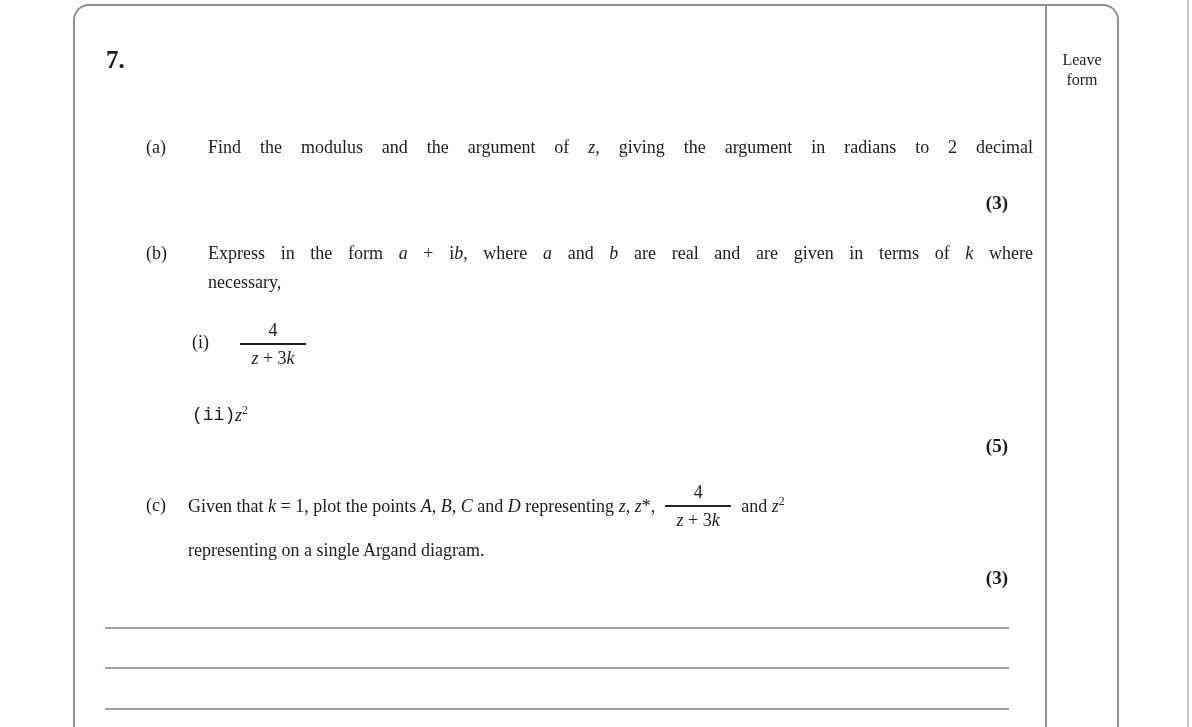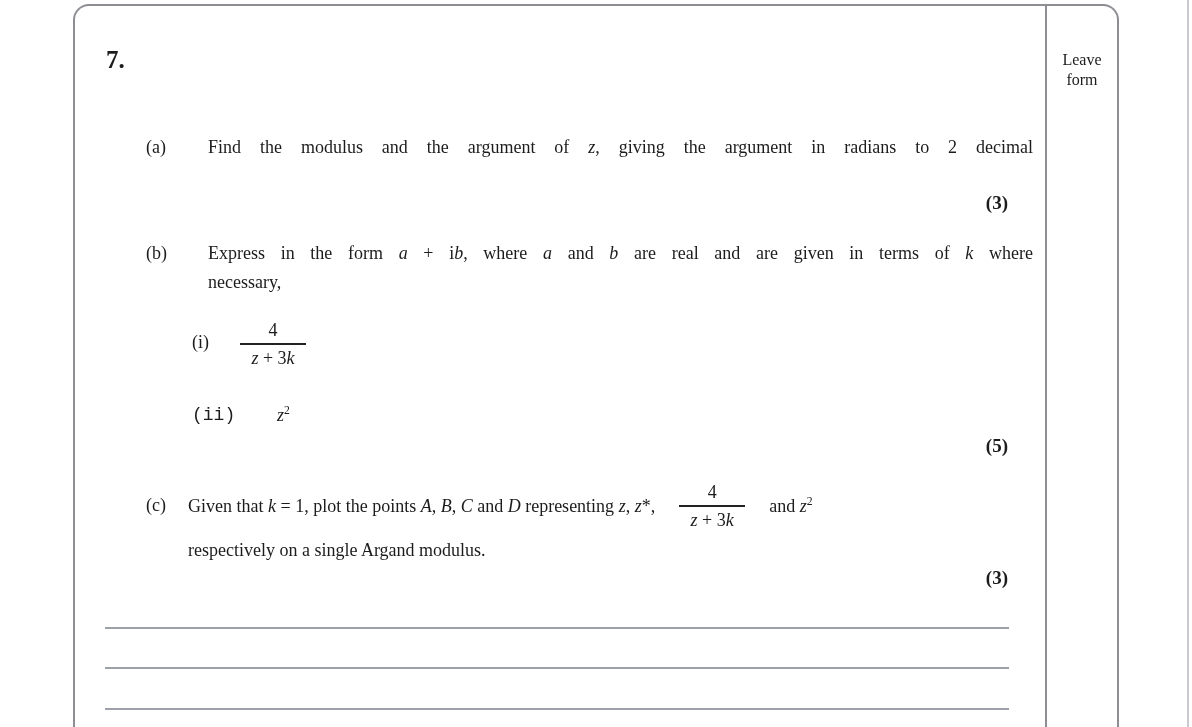--- a/index.html
+++ b/index.html
@@ -59,21 +59,21 @@
   }
 
   .frac { display: inline-flex; flex-direction: column; width: 66px; text-align: center; }
   .frac .num { line-height: 26px; font-size: 18px; }
   .frac .bar { height: 2px; background: #222222; width: 100%; }
   .frac .den { line-height: 26px; font-size: 18px; white-space: nowrap; }
   .frac-abs { position: absolute; }
 
   .c-line1 {
     position: absolute; left: 188px; top: 479px; height: 54px;
-    display: flex; align-items: center; gap: 24px;
+    display: flex; align-items: center; gap: 10px;
     white-space: nowrap;
   }
 
   sup { font-size: 0.65em; line-height: 0; vertical-align: super; }
 
   .answer-line {
     position: absolute; left: 105px; width: 904px; height: 2px;
     background: #9da0a9;
   }
 </style>
@@ -107,34 +107,34 @@
   </div>
 
   <div class="body-text" style="position:absolute; left:192px; top:328px;">(i)</div>
   <div class="frac frac-abs" style="left:240px; top:317px;">
     <span class="num">4</span>
     <span class="bar"></span>
     <span class="den"><span style="font-style: italic;">z</span><span> + 3</span><span style="font-style: italic;">k</span></span>
   </div>
 
   <div class="body-text" style="position:absolute; left:192px; top:401px;font-family:Liberation Mono, monospace;">(ii)</div>
-  <div class="body-text" style="position:absolute; left:235px; top:401px;margin-left:42px;"><span style="font-style: italic;">z</span><sup>2</sup></div>
+  <div class="body-text" style="position:absolute; left:235px; top:401px;"><span style="font-style: italic;">z</span><sup>2</sup></div>
 
   <div class="marks" style="top:431px;">(5)</div>
 
   <div class="body-text part-label" style="left:146px; top:491px;">(c)</div>
   <div class="body-text c-line1">
     <span><span>Given that </span><span style="font-style: italic;">k</span><span> = 1, plot the points </span><span style="font-style: italic;">A</span><span>, </span><span style="font-style: italic;">B</span><span>, </span><span style="font-style: italic;">C</span><span> and </span><span style="font-style: italic;">D</span><span> representing </span><span style="font-style: italic;">z</span><span>, </span><span style="font-style: italic;">z</span><span>*,</span></span>
     <span class="frac">
       <span class="num">4</span>
       <span class="bar"></span>
       <span class="den"><span style="font-style: italic;">z</span><span> + 3</span><span style="font-style: italic;">k</span></span>
     </span>
     <span><span>and </span><span style="font-style: italic;">z</span><sup>2</sup></span>
   </div>
-  <div class="body-text" style="position:absolute; left:188px; top:536px;">respectively on a single Argand modulus.</div>
+  <div class="body-text" style="position:absolute; left:188px; top:536px;">representing on a single Argand diagram.</div>
   <div class="marks" style="top:563px;">(3)</div>
 
   <div class="answer-line" style="top:627px;"></div>
   <div class="answer-line" style="top:667px;"></div>
   <div class="answer-line" style="top:708px;"></div>
 
 </div>
 
 </body></html>

